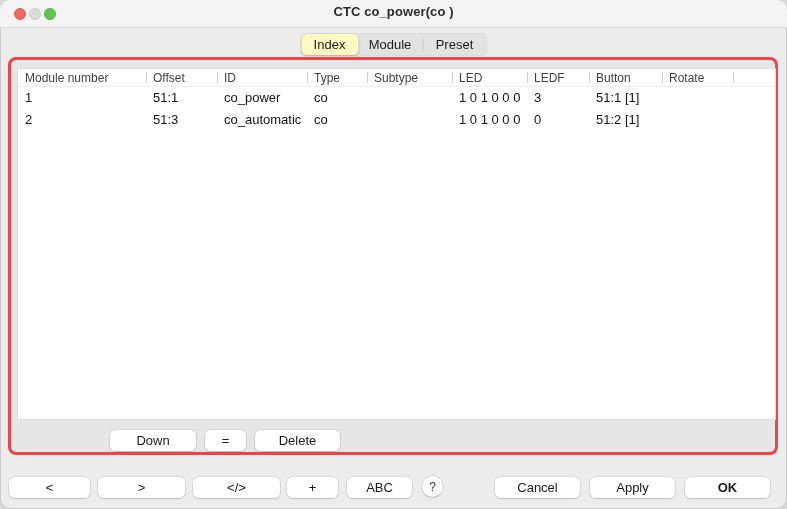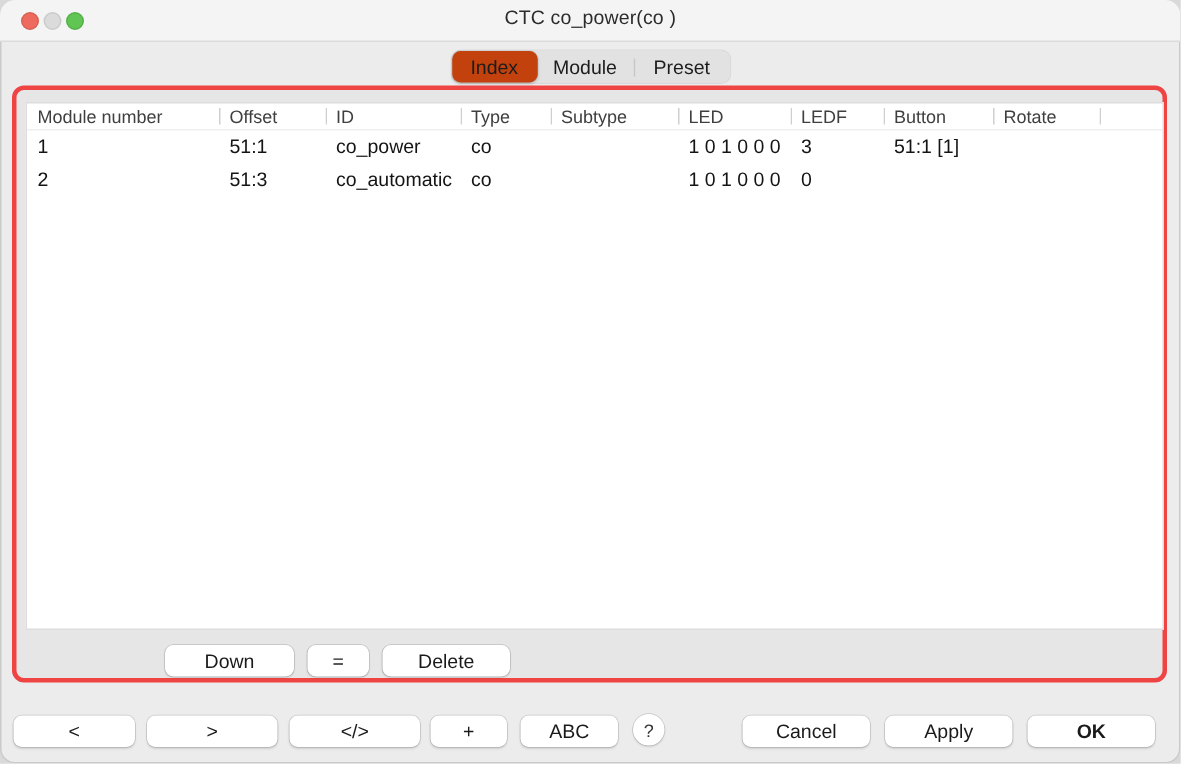--- a/index.html
+++ b/index.html
@@ -17,36 +17,36 @@
     background:#f5f4f4; border-bottom:1px solid #dcdbdb;
   }
   .traffic { position:absolute; left:14px; top:8px; display:flex; gap:3px; }
   .tl { width:12px; height:12px; border-radius:50%; display:inline-block; }
   .tl.red   { background:#ee6a5f; border:0.5px solid #d95f54; }
   .tl.gray  { background:#dcdbdb; border:0.5px solid #cccbcb; }
   .tl.green { background:#61c554; border:0.5px solid #53b147; }
   .title {
     position:absolute; left:0; top:0; width:100%; height:22px;
     display:flex; align-items:center; justify-content:center;
-    font-size:13px; font-weight:normal; color:#2b2b2b; letter-spacing:0.1px;
+    font-size:13px; font-weight:bold; color:#2b2b2b; letter-spacing:0.1px;
   }
   
   .segctrl {
     position:absolute; top:33px; left:50%; transform:translateX(-50%);
     height:23px; display:flex; align-items:center;
     background:#e3e2e2; border-radius:7px; padding:1px;
     box-shadow: inset 0 0 0 0.5px rgba(0,0,0,0.06);
     z-index:3;
   }
   .seg {
     height:21px; display:flex; align-items:center; justify-content:center;
     font-size:13px; color:#1c1c1c; cursor:default; border-radius:5.5px;
   }
   .seg.sel {
-    background:#c2410c;
+    background:#fef9c3;
     box-shadow: 0 1px 2px rgba(0,0,0,0.18), 0 0 0 0.5px rgba(0,0,0,0.05);
   }
   .seg-div { width:1px; height:12px; background:#c9c8c8; }
   .w-index{ width:57px; } .w-module{ width:64px; } .w-preset{ width:63px; }
   
   .groupbox {
     position:absolute; left:8px; top:57px; width:770px; height:398px;
     background:#e7e6e6; border:3px solid #ef4444; border-radius:8px;
   }
   
@@ -147,20 +147,21 @@
       </div>
 
       <div class="trow">
         <div class="td c0">2</div>
         <div class="td c1">51:3</div>
         <div class="td c2">co_automatic</div>
         <div class="td c3">co</div>
         <div class="td c4"></div>
         <div class="td c5">1 0 1 0 0 0</div>
         <div class="td c6">0</div>
+        <div class="td c7">51:2 [1]</div>
         <div class="td c8"></div>
         <div class="td c9"></div>
       </div>
     </div>
 
     <div class="btn b-down">Down</div>
     <div class="btn b-eq">=</div>
     <div class="btn b-del">Delete</div>
   </div>
 

